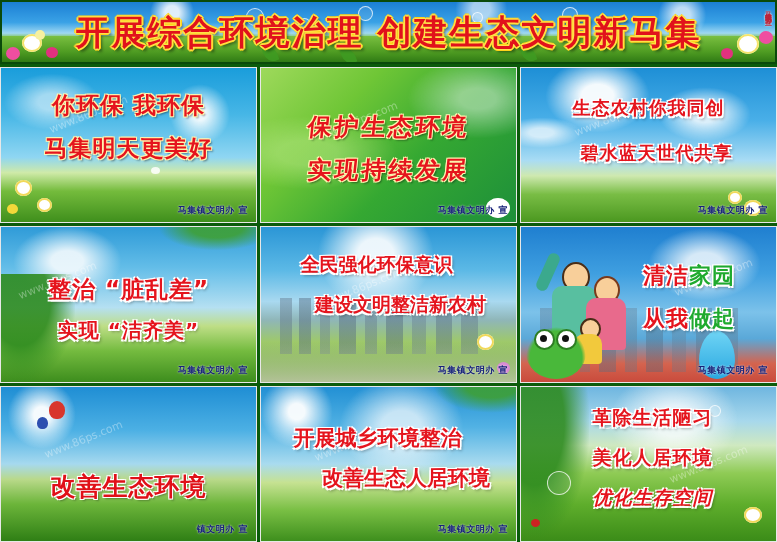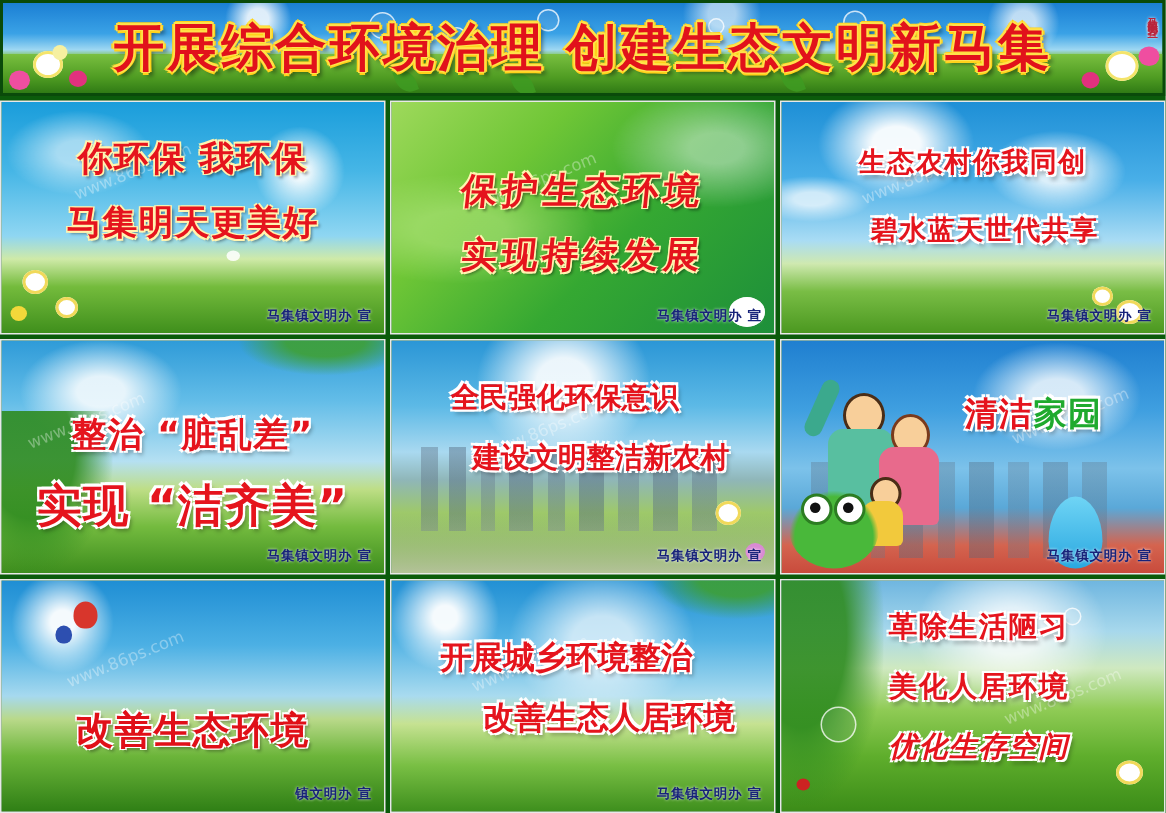--- a/index.html
+++ b/index.html
@@ -313,21 +313,21 @@
 
     </div>
 
     <div class="row">
 
       <div class="panel bg-p4">
         <div class="branch-t"></div>
         <div class="tree-l" style="left:0;top:30%;height:70%;"></div>
         <div class="wm" style="left:6%;top:30%;">www.86ps.com</div>
         <div class="txt red-white" style="top:30%;font-size:23px;letter-spacing:1px;">整治 “脏乱差”</div>
-        <div class="txt red-white" style="top:58%;font-size:30px;letter-spacing:1px;">实现 “洁齐美”</div>
+        <div class="txt red-white" style="top:58%;font-size:20px;letter-spacing:1px;">实现 “洁齐美”</div>
         <div class="credit">马集镇文明办 宣</div>
       </div>
 
       <div class="panel bg-p5">
         <div class="city"></div>
         <div class="road"></div>
         <div class="wm" style="left:24%;top:34%;">www.86ps.com</div>
         <div class="txt red-white" style="top:16%;font-size:19px;letter-spacing:0px;padding-right:24px;">全民强化环保意识</div>
         <div class="txt red-white" style="top:42%;font-size:19px;letter-spacing:0px;padding-left:24px;">建设文明整洁新农村</div>
         <div class="petal" style="width:17px;height:16px;background:#fff;right:22px;bottom:32px;box-shadow:0 0 0 2px #f0d95a inset;"></div>
@@ -352,20 +352,23 @@
             </div>
           <div class="frog-eye" style="left:30px;top:2px;">
               <div class="frog-pupil" style="left:4px;top:4px;"></div>
             </div>
         </div>
         <div class="drop"></div>
         <div class="wm" style="right:8%;top:28%;">www.86ps.com</div>
         <div class="txt" style="top:22%;right:8px;left:auto;width:62%;font-size:22px;letter-spacing:1px;text-align:center;font-family:Liberation Serif, serif;">
           <span class="red-white">清洁</span><span class="green-white">家园</span>
         </div>
+        <div class="txt" style="top:50%;right:8px;left:auto;width:62%;font-size:22px;letter-spacing:1px;text-align:center;">
+          <span class="red-white">从我</span><span class="green-white">做起</span>
+        </div>
         <div class="credit">马集镇文明办 宣</div>
       </div>
 
     </div>
 
     <div class="row">
 
       <div class="panel bg-p7">
         <div class="balloon" style="width:16px;height:18px;background:#d8362c;left:48px;top:14px;"></div>
         <div class="balloon" style="width:11px;height:12px;background:#2d4fb0;left:36px;top:30px;"></div>

